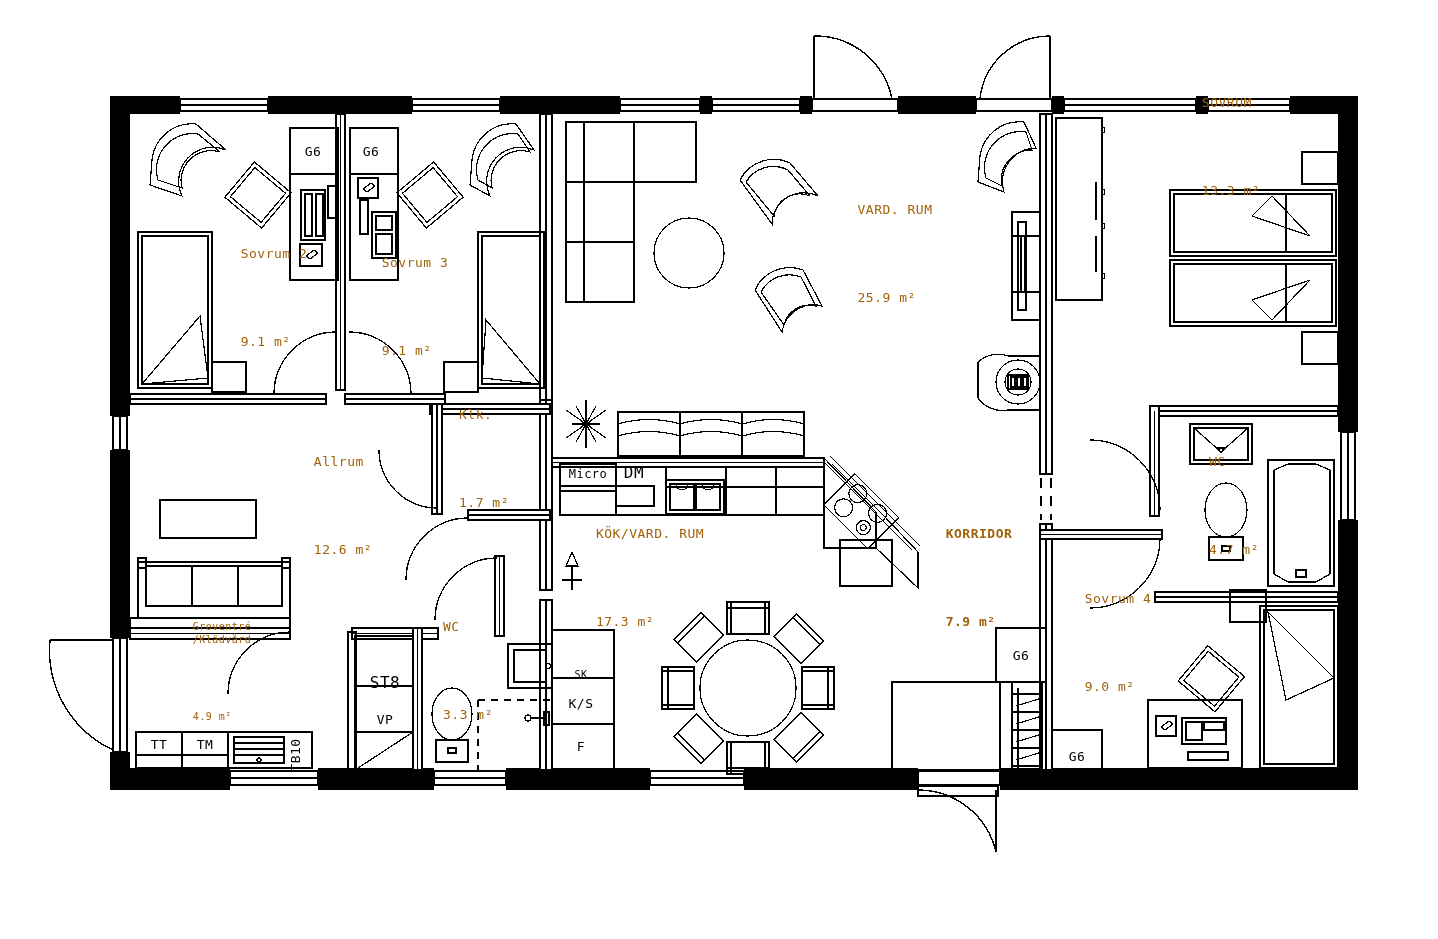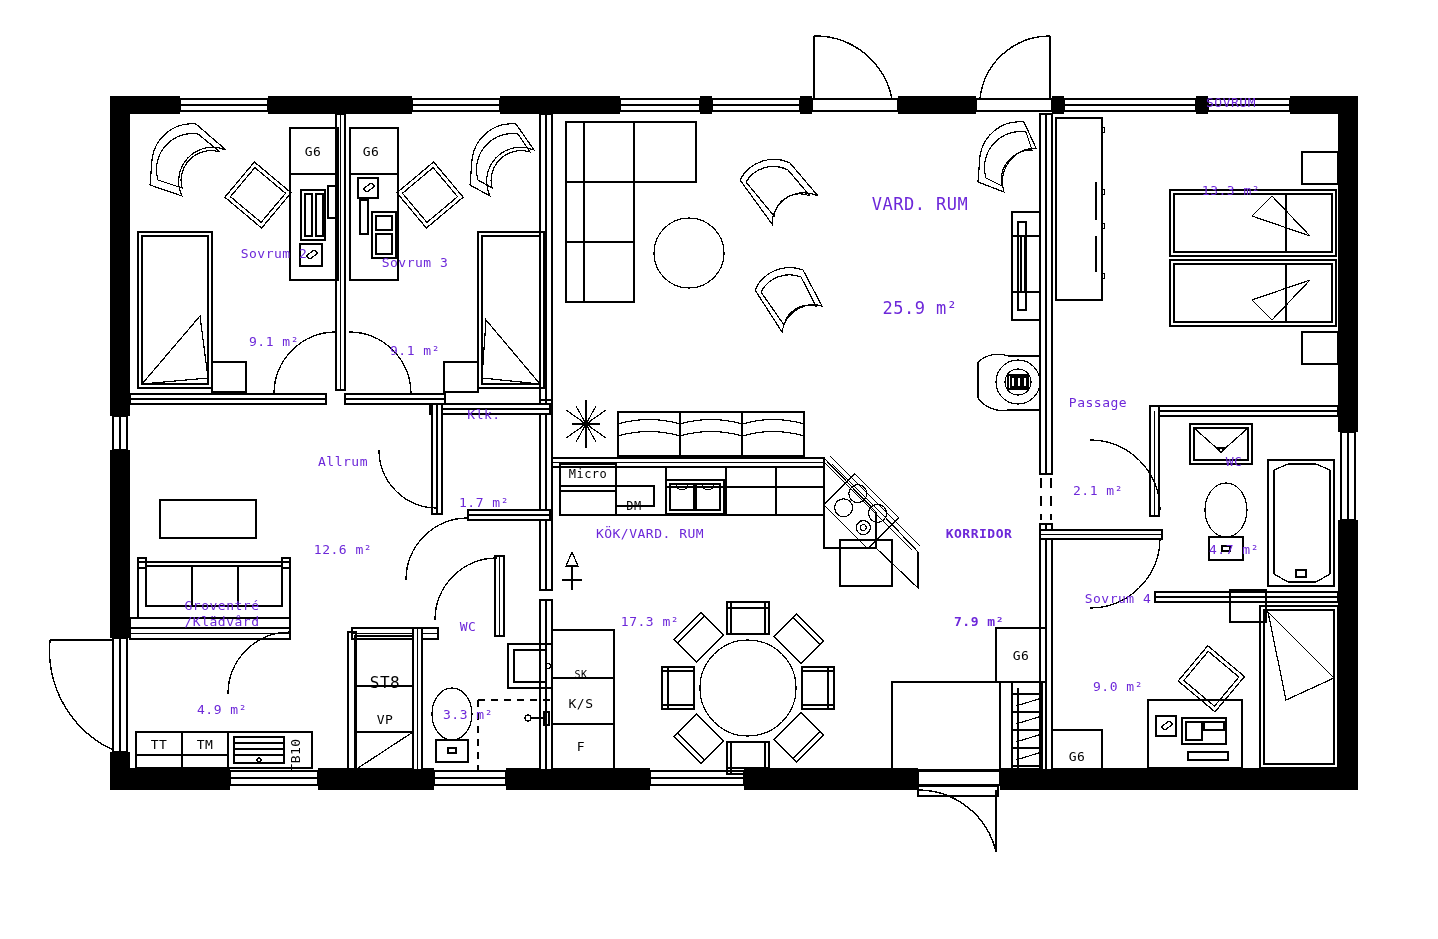--- a/index.html
+++ b/index.html
@@ -1,20 +1,20 @@
 <!DOCTYPE html>
 <html><head>
 <meta charset="utf-8">
 <title>Floor Plan</title>
 <style>
   html,body{margin:0;padding:0;background:#ffffff;}
   body{font-family:"DejaVu Sans Mono","Liberation Mono",monospace;}
   #plan-root{position:relative;width:1438px;height:939px;background:#ffffff;overflow:hidden;}
   #plan-svg{position:absolute;left:0;top:0;}
-  .rm-label{position:absolute;text-align:center;color:#6d28d9;line-height:1.22;
+  .rm-label{position:absolute;text-align:left;color:#a16207;line-height:1.22;
             font-family:"DejaVu Sans Mono","Liberation Mono",monospace;white-space:pre;
             letter-spacing:.5px;}
   .rm-name{display:block;}
   .rm-area{display:block;margin-top:41px;}
   .cab-label{position:absolute;text-align:center;color:#000;
              font-family:"DejaVu Sans Mono","Liberation Mono",monospace;white-space:pre;
              letter-spacing:.5px;}
   .vert-label{transform:rotate(-90deg);transform-origin:center center;}
 </style>
 </head>
@@ -507,34 +507,30 @@
 <div class="rm-label" style="left:274px;top:290px;font-size:13px;transform:translate(-50%,-50%);">
   <span class="rm-name">Sovrum 2</span>
   <span class="rm-area">9.1 m²</span>
 </div>
 
 <div class="rm-label" style="left:415px;top:299px;font-size:13px;transform:translate(-50%,-50%);">
   <span class="rm-name">Sovrum 3</span>
   <span class="rm-area">9.1 m²</span>
 </div>
 
-<div class="rm-label" style="left:920px;top:246px;font-size:17px;transform:translate(-50%,-50%);">
+<div class="rm-label" style="left:895px;top:246px;font-size:13px;transform:translate(-50%,-50%);">
   <span class="rm-name">VARD. RUM</span>
   <span class="rm-area">25.9 m²</span>
 </div>
 
 <div class="rm-label" style="left:1231px;top:139px;font-size:13px;transform:translate(-50%,-50%);">
   <span class="rm-name">SOVRUM</span>
   <span class="rm-area">13.3 m²</span>
 </div>
 
-<div class="rm-label" style="left:1098px;top:439px;font-size:13px;transform:translate(-50%,-50%);">
-  <span class="rm-name">Passage</span>
-  <span class="rm-area">2.1 m²</span>
-</div>
 
 <div class="rm-label" style="left:1234px;top:498px;font-size:13px;transform:translate(-50%,-50%);">
   <span class="rm-name">WC</span>
   <span class="rm-area">4.7 m²</span>
 </div>
 
 <div class="rm-label" style="left:1118px;top:635px;font-size:13px;transform:translate(-50%,-50%);">
   <span class="rm-name">Sovrum 4</span>
   <span class="rm-area">9.0 m²</span>
 </div>
@@ -557,34 +553,34 @@
 <div class="rm-label" style="left:484px;top:451px;font-size:13px;transform:translate(-50%,-50%);">
   <span class="rm-name">Klk.</span>
   <span class="rm-area">1.7 m²</span>
 </div>
 
 <div class="rm-label" style="left:468px;top:663px;font-size:13px;transform:translate(-50%,-50%);">
   <span class="rm-name">WC</span>
   <span class="rm-area">3.3 m²</span>
 </div>
 
-<div class="rm-label" style="left:222px;top:650px;font-size:13px;transform:translate(-50%,-50%);">
+<div class="rm-label" style="left:222px;top:666px;font-size:10px;transform:translate(-50%,-50%);">
   <span class="rm-name">Groventré
 /Klädvård</span>
   <span class="rm-area">4.9 m²</span>
 </div>
 
 <div class="cab-label" style="left:313px;top:151px;font-size:13px;transform:translate(-50%,-50%);">G6</div>
 <div class="cab-label" style="left:371px;top:151px;font-size:13px;transform:translate(-50%,-50%);">G6</div>
 <div class="cab-label" style="left:1021px;top:655px;font-size:13px;transform:translate(-50%,-50%);">G6</div>
 <div class="cab-label" style="left:1077px;top:756px;font-size:13px;transform:translate(-50%,-50%);">G6</div>
 <div class="cab-label" style="left:159px;top:744px;font-size:13px;transform:translate(-50%,-50%);">TT</div>
 <div class="cab-label" style="left:205px;top:744px;font-size:13px;transform:translate(-50%,-50%);">TM</div>
 <div class="cab-label vert-label" style="left:295px;top:755px;font-size:13px;transform:translate(-50%,-50%) rotate(-90deg);">TB10</div>
 <div class="cab-label" style="left:385px;top:682px;font-size:16px;transform:translate(-50%,-50%);">ST8</div>
 <div class="cab-label" style="left:385px;top:719px;font-size:13px;transform:translate(-50%,-50%);">VP</div>
 <div class="cab-label" style="left:581px;top:674px;font-size:10px;transform:translate(-50%,-50%);">SK</div>
 <div class="cab-label" style="left:581px;top:703px;font-size:13px;transform:translate(-50%,-50%);">K/S</div>
 <div class="cab-label" style="left:581px;top:746px;font-size:13px;transform:translate(-50%,-50%);">F</div>
 <div class="cab-label" style="left:588px;top:474px;font-size:12px;transform:translate(-50%,-50%);">Micro</div>
-<div class="cab-label" style="left:634px;top:506px;font-size:12px;transform:translate(-50%,-50%);">DM</div>
+<div class="cab-label" style="left:634px;top:472px;font-size:16px;transform:translate(-50%,-50%);">DM</div>
 
 </div>
 
 </body></html>

